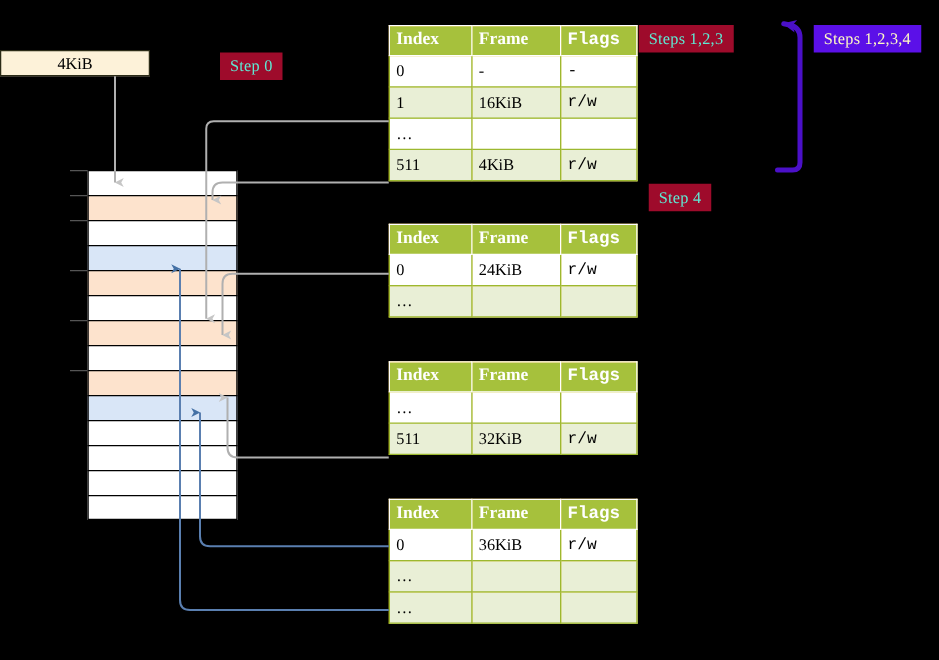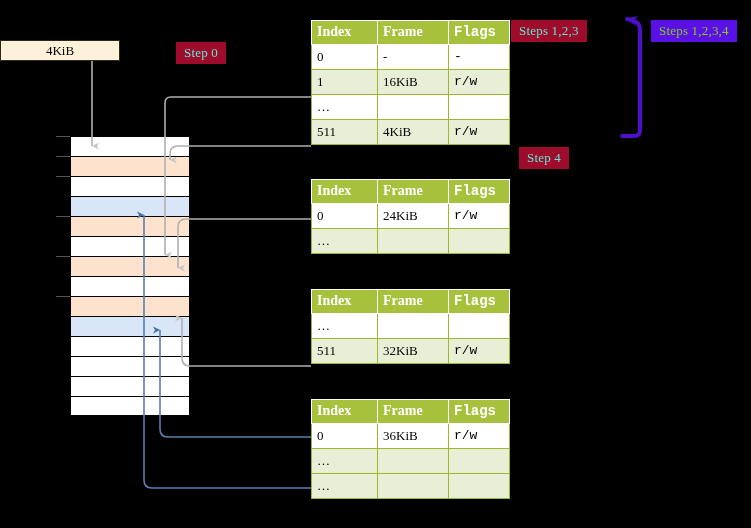--- a/index.html
+++ b/index.html
@@ -25,21 +25,21 @@
   .badge {
     position: absolute;
     font-size: 13px;
     line-height: 1;
     padding: 4px 8px 5px 8px;
     color: #ffffff;
     white-space: nowrap;
     letter-spacing: 0.2px;
   }
   .badge-red    { background: #9e0b2b; color: #5eead4; }
-  .badge-blue   { background: #5b10e8; color: #84cc16; }
+  .badge-blue   { background: #5b10e8; color: #fef9c3; }
 
   #badge-step0      { left: 176px; top: 42px; }
   #badge-step4      { left: 519px; top: 147px; text-align: right; }
   #badge-steps123   { left: 511px; top: 20px; }
   #badge-steps1234  { left: 651px; top: 20px; }
 
   
   #kib-box {
     position: absolute;
     left: 0px; top: 40px;

